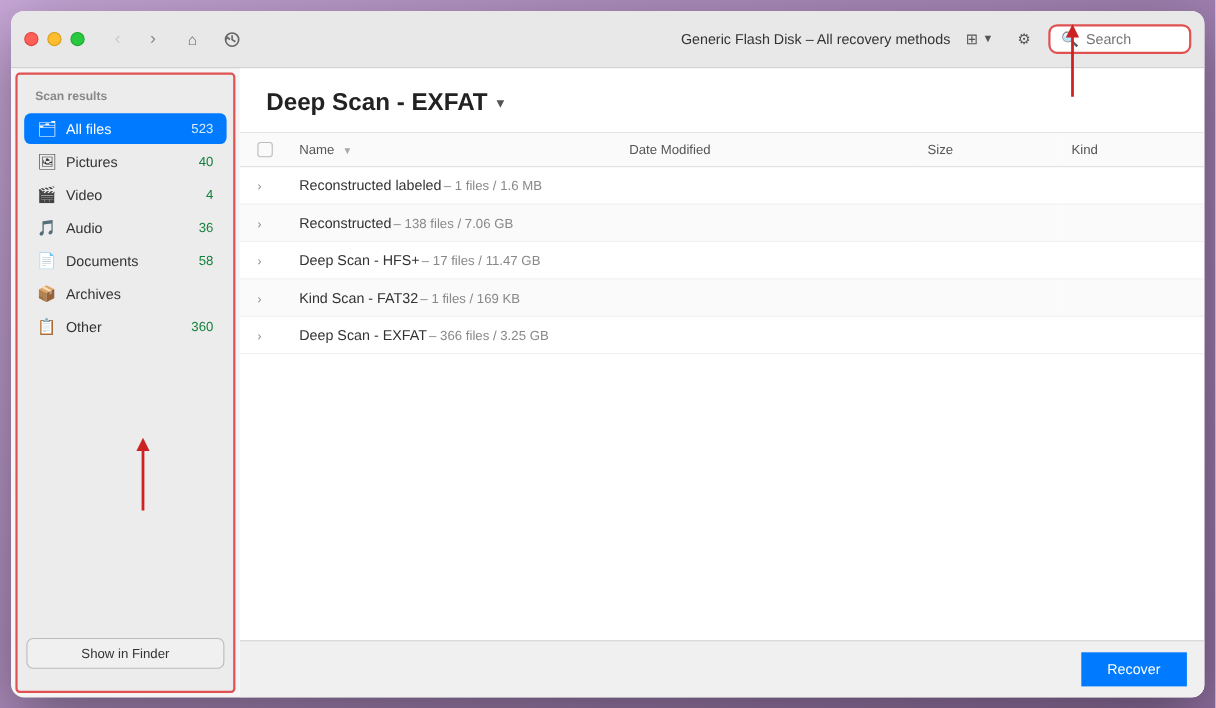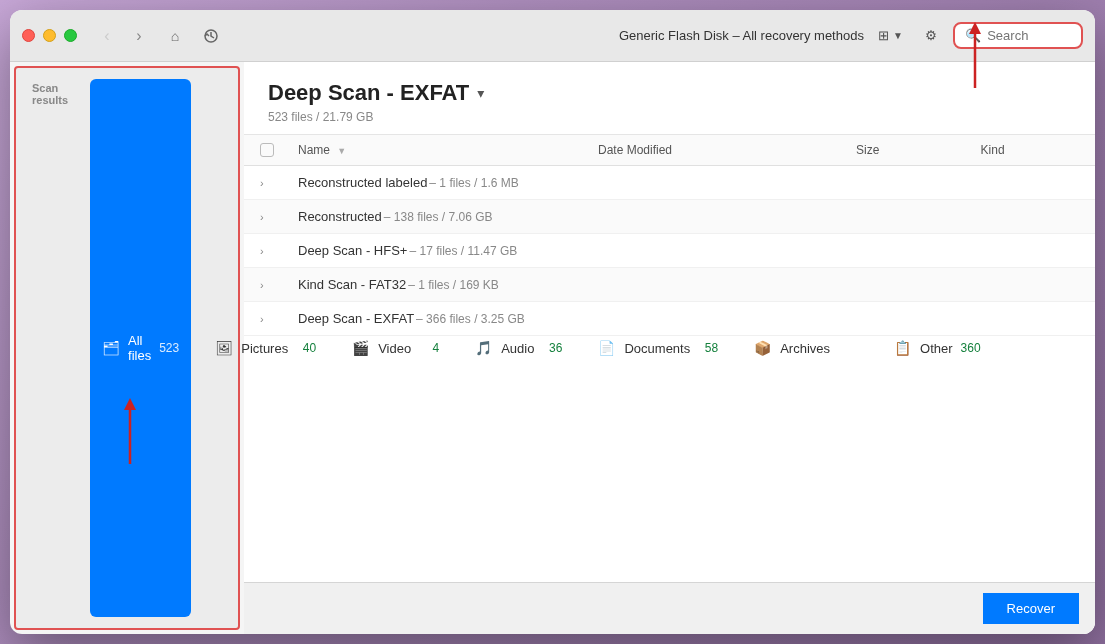--- a/index.html
+++ b/index.html
@@ -135,25 +135,25 @@
     }
     
     .main-content {
       display: flex;
       flex: 1;
       overflow: hidden;
       position: relative;
     }
     
     .sidebar {
-      width: 226px;
+      width: 200px;
       background: #ececec;
       border-right: 1px solid #d5d5d5;
       display: flex;
-      flex-direction: row;
+      flex-direction: column;
       flex-shrink: 0;
       padding: 10px 0;
       position: relative;
       border: 2px solid #e05252;
       border-radius: 4px;
       margin: 4px;
     }
     .sidebar-section-label {
       font-size: 11px;
       font-weight: 600;
@@ -412,29 +412,31 @@
           <span class="item-icon">📦</span>
           <span class="item-label">Archives</span>
           <span class="item-count"></span>
         </div>
 
         <div class="sidebar-item">
           <span class="item-icon">📋</span>
           <span class="item-label">Other</span>
           <span class="item-count">360</span>
         </div>
+        <div class="sidebar-footer">
+          <button class="show-in-finder-btn">Show in Finder</button>
+        </div>
       </div>
 
       <div class="content-area">
         <div class="content-header">
           <div class="content-title">
             <span>Deep Scan - EXFAT</span>
             <button class="chevron-btn">▾</button>
           </div>
-          <div class="content-subtitle">523 files / 21.79 GB</div>
         </div>
         <div class="table-container">
           <table>
             <thead>
               <tr>
                 <th>
                   <div class="checkbox"></div>
                 </th>
                 <th class="name-col">
                   <span>Name</span>

